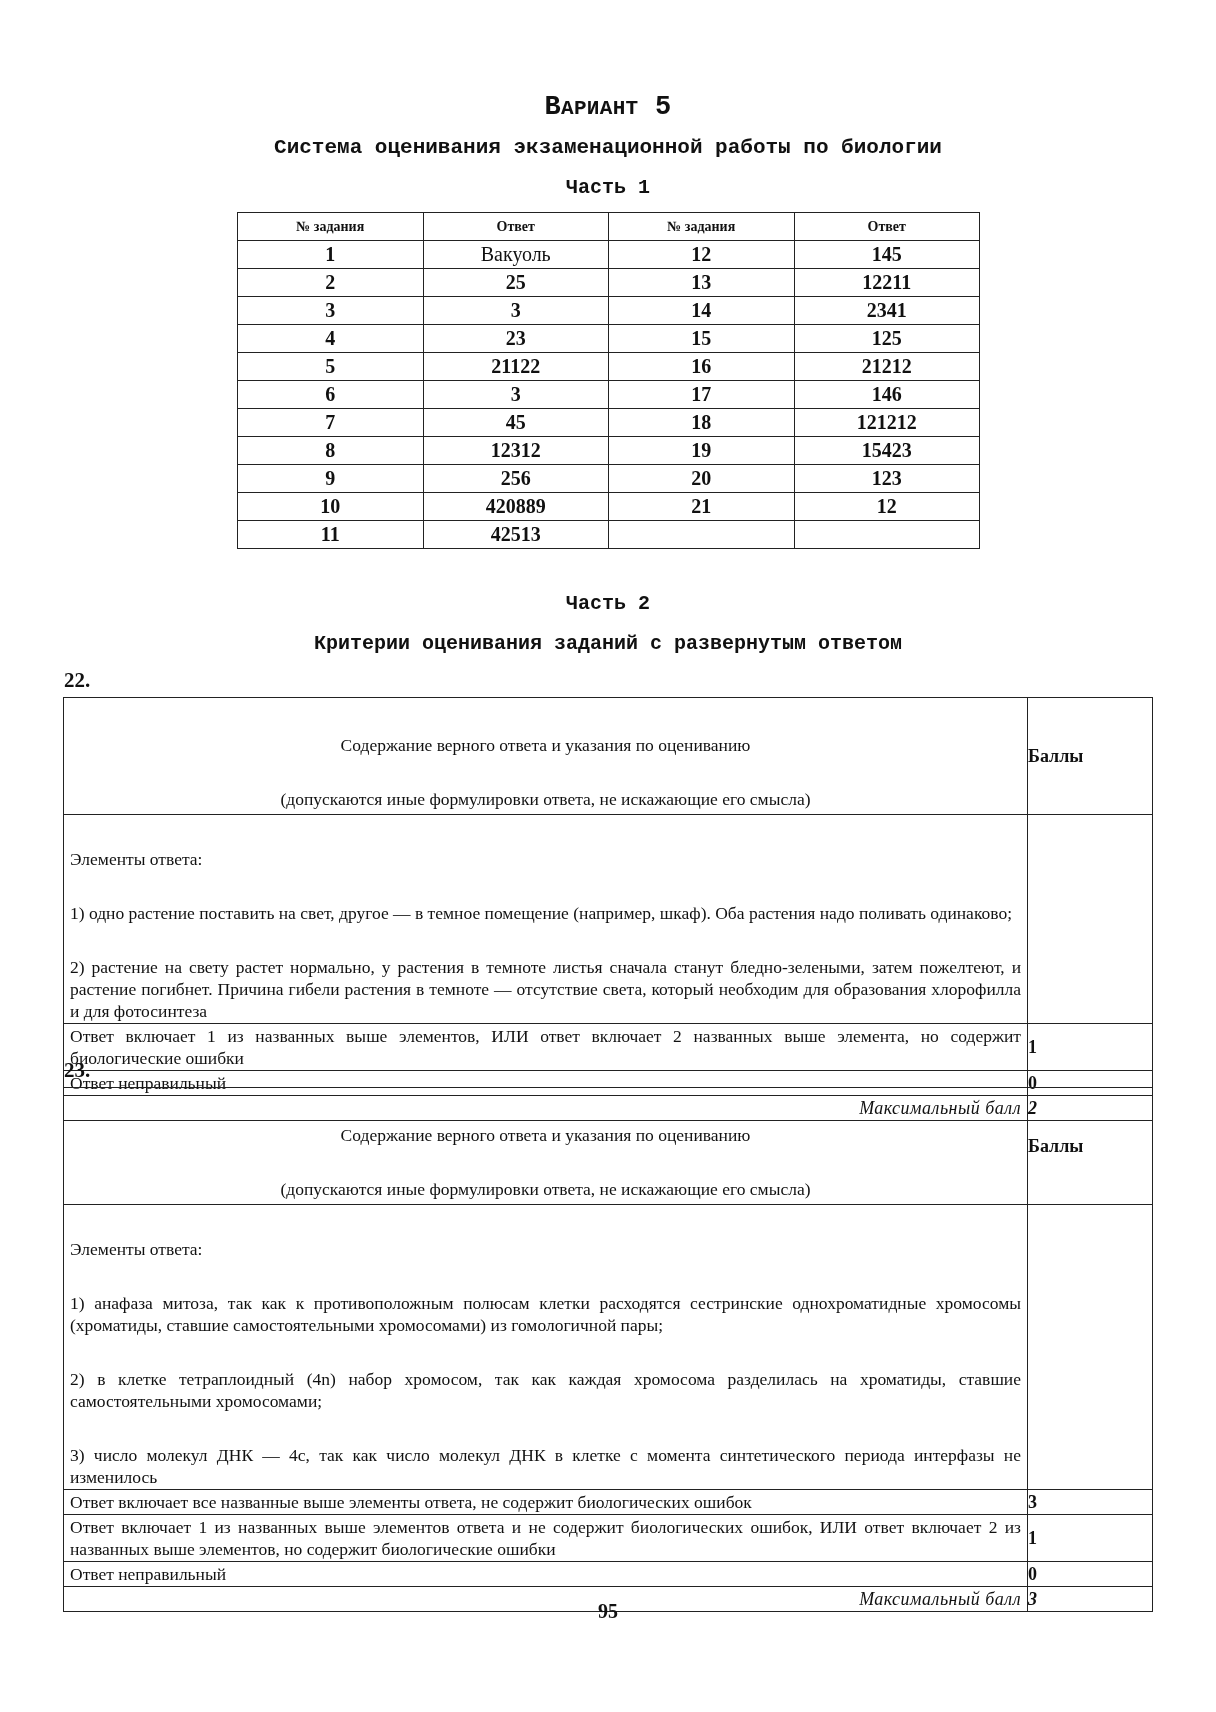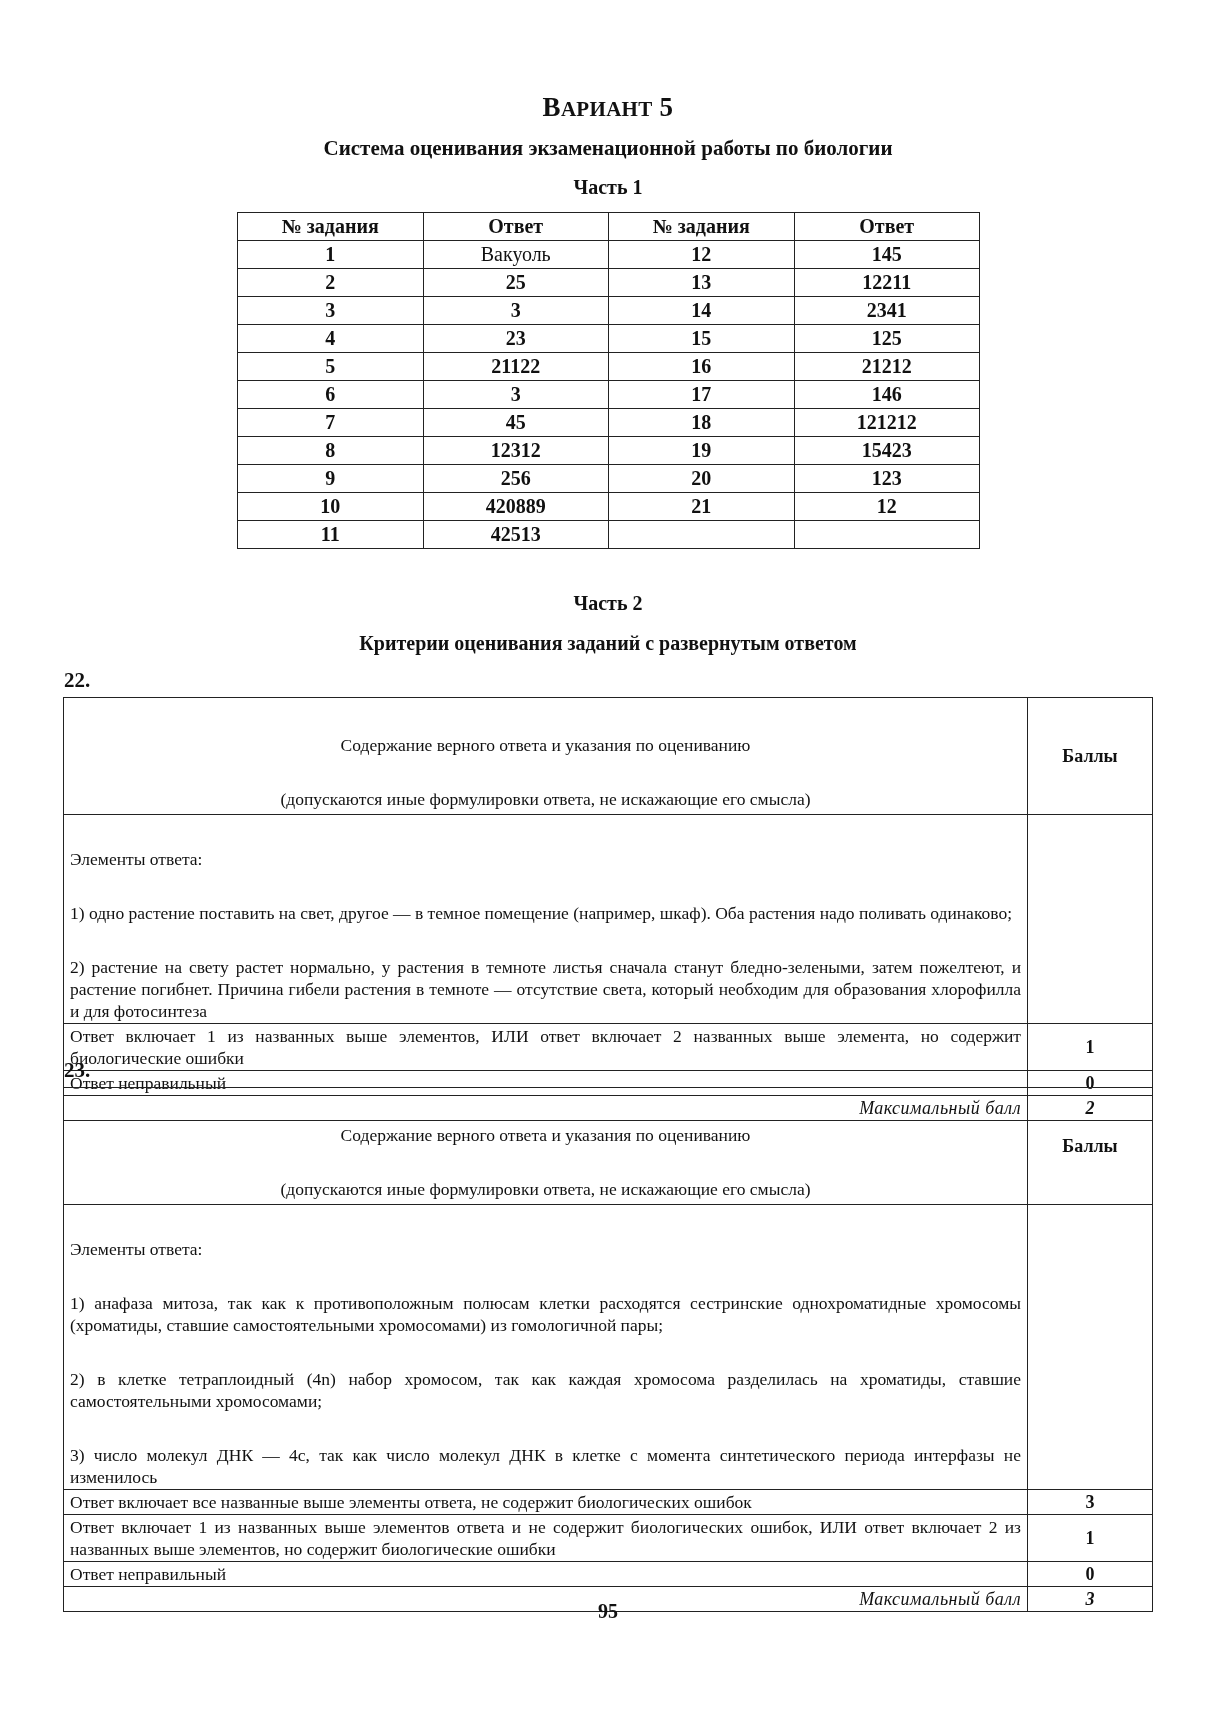--- a/index.html
+++ b/index.html
@@ -1,34 +1,34 @@
 <!DOCTYPE html>
 <html><head>
 <meta charset="utf-8">
 <style>
   html, body { margin: 0; padding: 0; background: #ffffff; }
   body { width: 1216px; height: 1712px; position: relative; overflow: hidden; color: #111; }
-  .sans { font-family: Liberation Serif, serif; font-weight: bold; }
+  .sans { font-family: Liberation Mono, monospace; font-weight: bold; }
   .abs { position: absolute; }
   .title { left: 0; width: 1216px; text-align: center; top: 92px; font-size: 27px; letter-spacing: 0.3px; }
   .title .sc { font-size: 21px; }
   .subtitle { left: 0; width: 1216px; text-align: center; top: 136px; font-size: 21px; }
   .part1 { left: 0; width: 1216px; text-align: center; top: 176px; font-size: 20px; }
   table { border-collapse: collapse; }
   .t1 { position: absolute; left: 237px; top: 212px; width: 743px; }
   .t1 td, .t1 th { border: 1.5px solid #222; height: 27px; padding: 0; text-align: center;
      font-family: "Liberation Serif", "DejaVu Serif", serif; font-size: 20px; font-weight: bold; line-height: 27px; }
-  .t1 th { font-size: 20px; }
+  .t1 th { font-size: 14px; }
   .part2 { left: 0; width: 1216px; text-align: center; top: 592px; font-size: 20px; }
   .crit { left: 0; width: 1216px; text-align: center; top: 632px; font-size: 20px; }
   .qnum { left: 64px; font-family: "Liberation Serif", "DejaVu Serif", serif; font-weight: bold; font-size: 21px; }
   .ct { position: absolute; left: 63px; width: 1090px; }
   .ct td { border: 1.5px solid #222; font-family: "Liberation Serif", "DejaVu Serif", serif; font-size: 17.5px;
      line-height: 22px; padding: 1px 6px; vertical-align: top; }
-  .ct td.pts { width: 124px; text-align: center; vertical-align: middle; font-weight: bold; padding: 0; font-size: 18px; }
+  .ct td.pts { width: 124px; text-align: left; vertical-align: middle; font-weight: bold; padding: 0; font-size: 18px; }
   .ct td.hdr { text-align: center; vertical-align: middle; padding: 4px 6px; }
   .ct td.hdrpts { font-weight: bold; }
   .ct td.text { text-align: justify; }
   .ct td.maxl { text-align: right; font-style: italic; font-size: 18px; letter-spacing: 0.5px; }
   .ct td.maxv { font-style: italic; }
   .line { display: block; margin-top: 32px; }
   .pagenum { left: 0; width: 1216px; text-align: center; top: 1600px; font-family: "Liberation Serif", "DejaVu Serif", serif; font-weight: bold; font-size: 20px; }
 </style>
 </head>
 <body>

